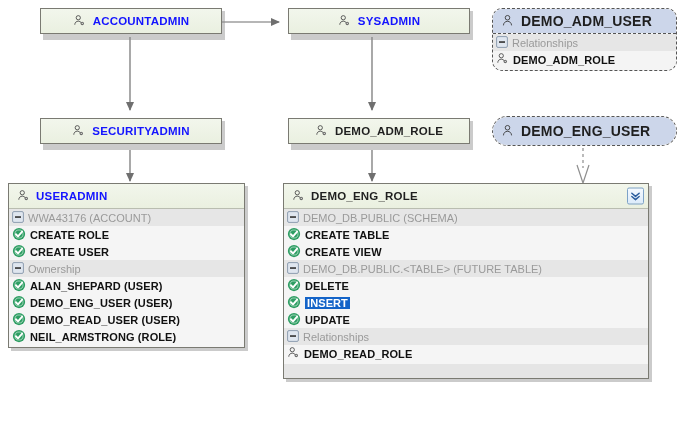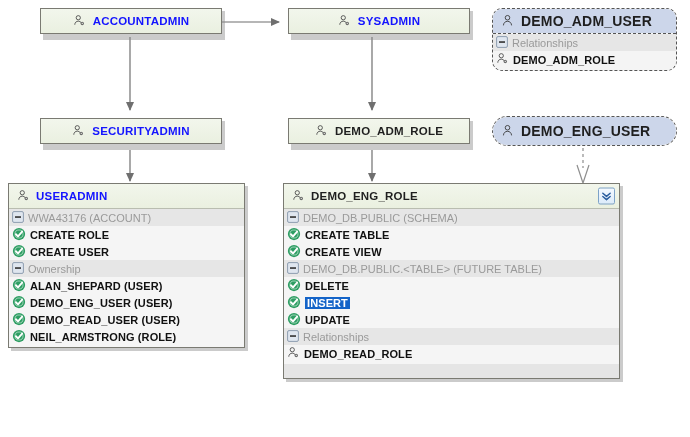--- a/index.html
+++ b/index.html
@@ -271,21 +271,21 @@
                 <circle cx="8" cy="8" r="7" fill="#2e9e63"></circle>
                 <circle cx="8" cy="8" r="4.6" fill="none" stroke="#ffffff" stroke-width="1.1" opacity=".55"></circle>
                 <path d="M4.5 8.3 L6.9 10.7 L11.6 5.2" fill="none" stroke="#ffffff" stroke-width="2.1" stroke-linecap="round" stroke-linejoin="round"></path>
               </svg></span>
             <span class="lbl">NEIL_ARMSTRONG (ROLE)</span>
           </div>
         </div>
     </div>
   </div>
 
-  <div class="node role-node" style="left:283px;top:183px;width:337px;border-radius:30px;">
+  <div class="node role-node" style="left:283px;top:183px;width:366px;border-radius:30px;">
     <div class="shadow"></div>
     <div class="body">
       <div class="role-head" style="padding-left:8px;">
         <span class="ico">
           <svg width="13" height="13" viewBox="0 0 16 16">
             <circle cx="6.5" cy="4.6" r="2.6" fill="none" stroke="#4a4a4a" stroke-width="1.1"></circle>
             <path d="M2.2 13.2c0-2.6 1.9-4.4 4.3-4.4 1.5 0 2.8.7 3.5 1.8" fill="none" stroke="#4a4a4a" stroke-width="1.1"></path>
             <circle cx="11.4" cy="11.6" r="2.1" fill="#6a6a6a"></circle>
             <circle cx="11.4" cy="11.6" r=".7" fill="#f2f6ec"></circle>
           </svg>

